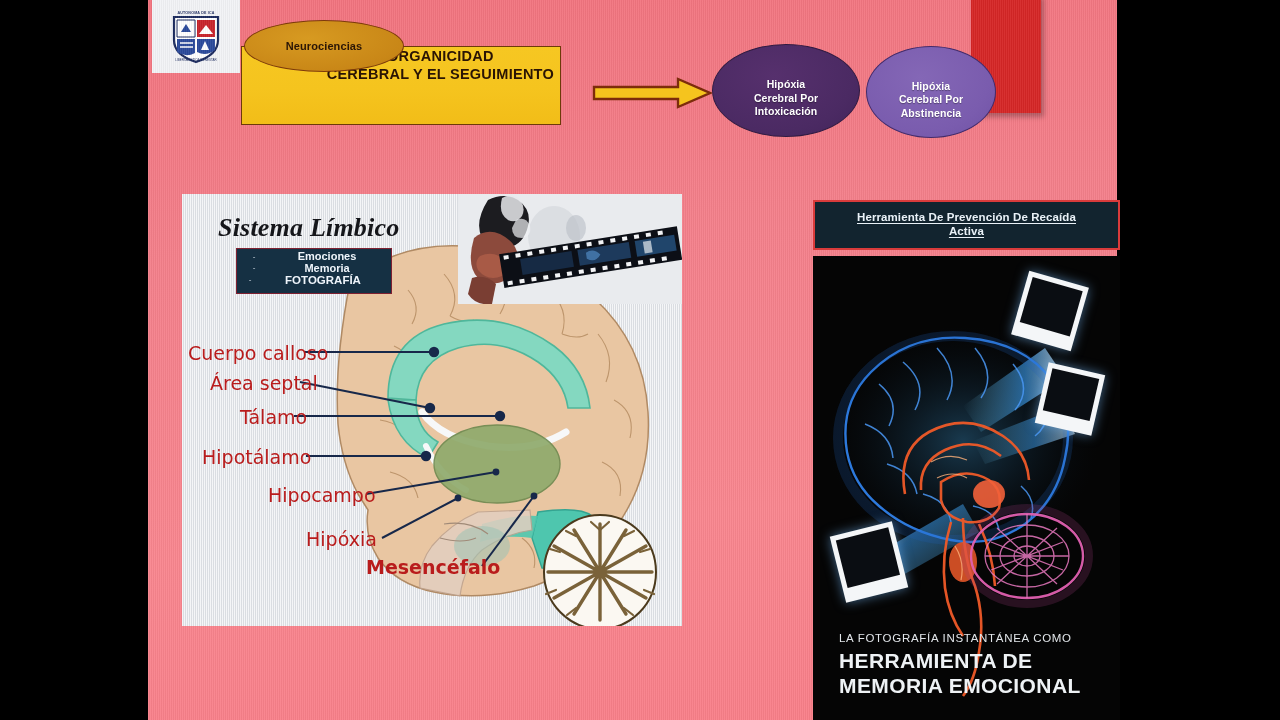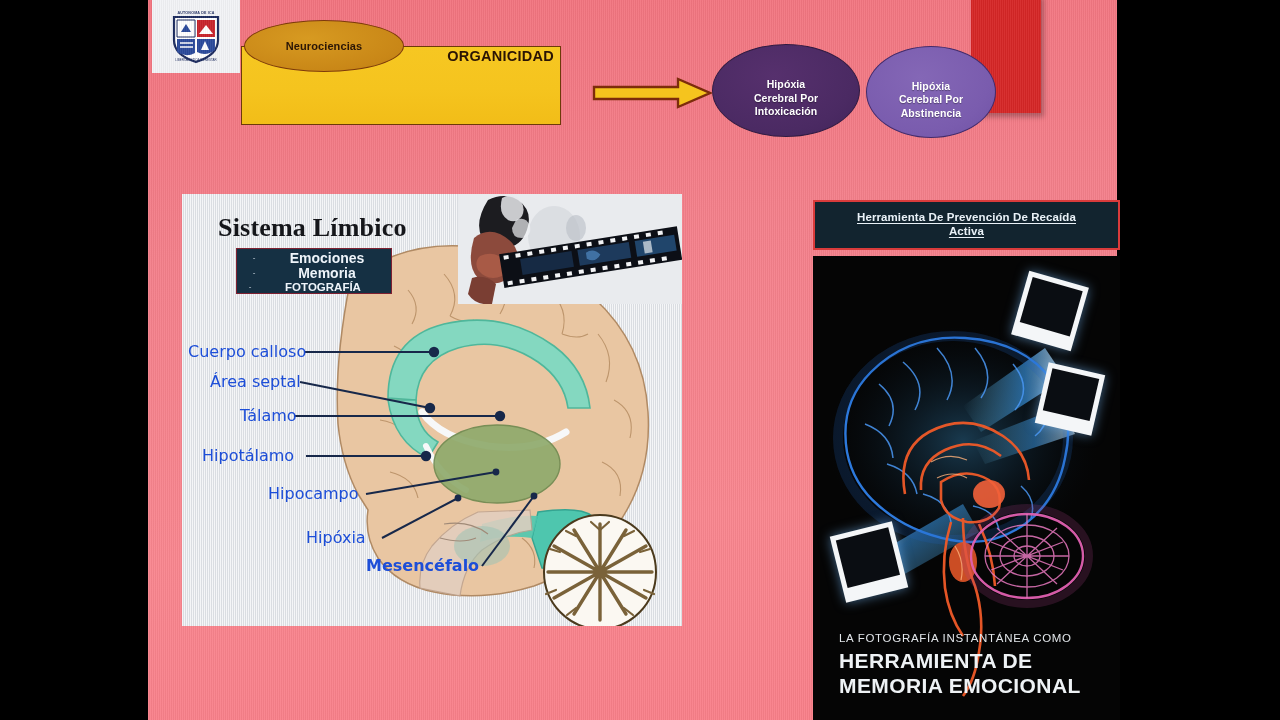--- a/index.html
+++ b/index.html
@@ -91,35 +91,35 @@
     position:absolute; left:34px; top:194px; width:500px; height:432px;
     background:#eef0f3; overflow:hidden;
   }
   #limbic-panel::after{
     content:""; position:absolute; inset:0; pointer-events:none;
     background:repeating-linear-gradient(90deg,rgba(255,255,255,.35) 0 1px,rgba(120,130,150,.10) 1px 2px);
   }
   #limbic-title {
     position:absolute; left:36px; top:19px; z-index:6;
     font-family:"Liberation Serif", serif;
-    font-size:26px; font-weight:700; color:#15161a; letter-spacing:.2px;
+    font-size:26px; font-weight:700; color:#15161a; letter-spacing:.2px;font-style:italic;
   }
   #limbic-list {
     position:absolute; left:54px; top:54px; width:156px; height:46px; z-index:6;
     background:#153043; border:1.6px solid #7e2030; padding:2px 6px 2px 2px;
   }
   #limbic-list .row { display:flex; align-items:center; line-height:1.06; }
   #limbic-list .dash { width:30px; text-align:center; color:#cdd8e2; font-size:8px; }
-  #limbic-list .lbl { flex:1; text-align:center; color:#eef4fa; font-size:14px; font-weight:700; }
+  #limbic-list .lbl { flex:1; text-align:center; color:#eef4fa; font-size:11px; font-weight:700; }
   #limbic-list .row.big .dash { width:22px; }
   #limbic-list .row.big .lbl { font-size:11.5px; }
 
   .anat-label {
     position:absolute; z-index:7; white-space:nowrap;
-    font-size:16px; color:#1d4ed8; font-weight:400;
+    font-size:19px; color:#b91c1c; font-weight:400;
     font-family:"DejaVu Sans", sans-serif;
   }
 
   
   #filmstrip-photo {
     position:absolute; left:276px; top:0; width:224px; height:110px;
     z-index:8; overflow:hidden; background:#e9ebee;
   }
 
   
@@ -182,20 +182,21 @@
       </div>
     </div>
 
     <div id="topic-ellipse">
       <span>Neurociencias</span>
     </div>
 
     <div id="title-box">
       <div class="ttl">
         <div>ORGANICIDAD</div>
+        <div>CEREBRAL Y EL SEGUIMIENTO</div>
       </div>
     </div>
 
     <div id="arrow">
       <svg viewBox="0 0 120 34" width="120" height="34">
         <path d="M2 11 H86 V3 L118 17 L86 31 V23 H2 Z" fill="#f5c41e" stroke="#7d2c0b" stroke-width="2.4" stroke-linejoin="miter"></path>
       </svg>
     </div>
 
     <div class="oval" id="oval-intox">

